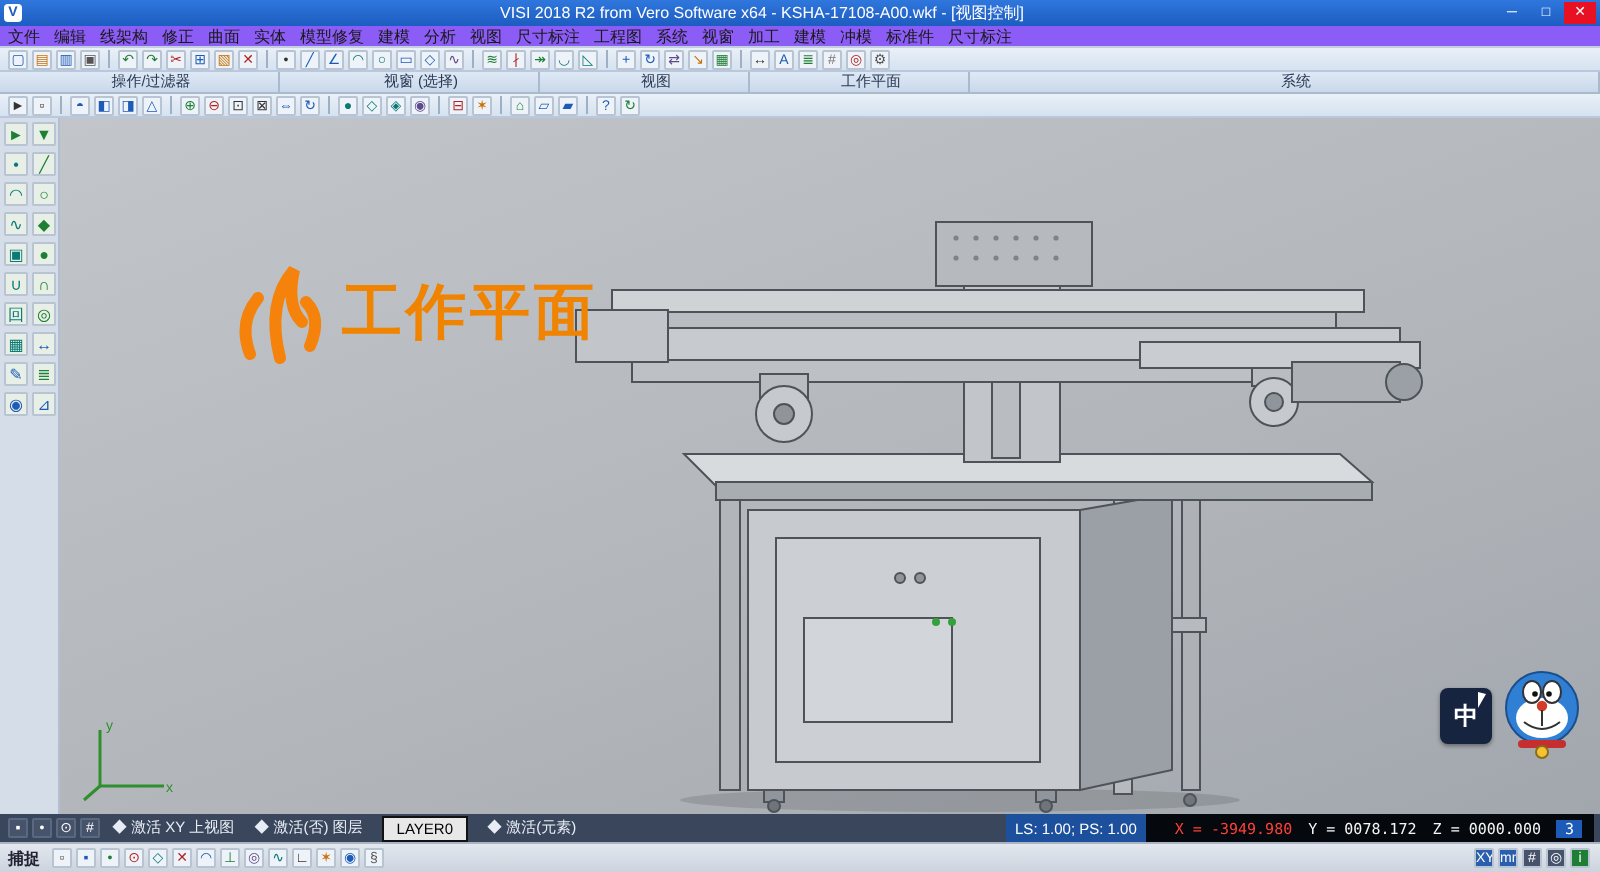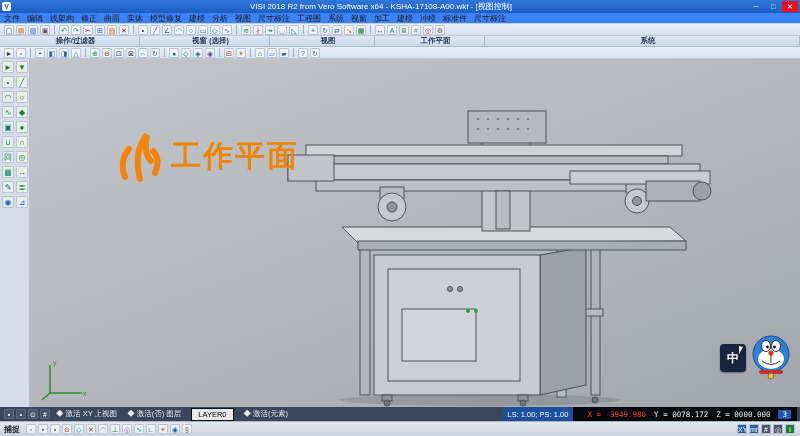--- a/index.html
+++ b/index.html
@@ -10,34 +10,34 @@
   
   .titlebar { height:13px; background:linear-gradient(#2f77dd,#1d5cc0); color:#fff;
     display:flex; align-items:center; padding:0 2px; flex:0 0 auto; }
   .app-icon { width:9px; height:9px; background:#fff; color:#1d5cc0; font-size:7px; line-height:9px;
     text-align:center; font-weight:bold; border-radius:2px; margin-right:4px; }
   .title-text { flex:1; text-align:center; font-size:8px; white-space:nowrap; overflow:hidden; }
   .win-btn { width:16px; height:11px; text-align:center; line-height:11px; font-size:7px; color:#fff; margin-left:1px; }
   .win-btn.close { background:#e81123; }
 
   
-  .menubar { height:11px; background:#3b82f6; border-bottom:1px solid #c3cede;
+  .menubar { height:11px; background:#8b5cf6; border-bottom:1px solid #c3cede;
     display:flex; align-items:center; padding:0 4px; flex:0 0 auto; }
   .menu-item { margin-right:7px; white-space:nowrap; font-size:8px; color:#1a1a1a; }
 
   
   .toolrow { height:12px; background:linear-gradient(#e9f0f8,#d6e2f0); border-bottom:1px solid #b9c8dc;
     display:flex; align-items:center; padding:0 3px; flex:0 0 auto; overflow:hidden; }
   .ticon { width:10px; height:10px; font-size:7px; line-height:9px; text-align:center;
     display:inline-block; margin:0 1px; background:#eef3f9; border:1px solid #b9c4d2;
     border-radius:1px; overflow:hidden; flex:0 0 auto; }
   .tsep { width:1px; height:9px; background:#9fb0c4; margin:0 3px; flex:0 0 auto; }
   .grouprow { height:11px; background:#c8d6e8; display:flex; align-items:stretch; flex:0 0 auto;
     border-bottom:1px solid #a9bacf; }
-  .group-cell { display:flex; align-items:center; justify-content:center; font-size:7.5px; font-weight:bold;
+  .group-cell { display:flex; align-items:center; justify-content:center; font-size:7.5px; font-weight:normal;
     color:#2b3a55; background:linear-gradient(#dfe9f5,#c9d8ea); border-right:1px solid #a9bacf;
     white-space:nowrap; overflow:hidden;padding-left:12px; }
 
   
   .main { flex:1; display:flex; min-height:0; }
   .sidebar { width:30px; background:#d4dde8; border-right:1px solid #b2bfd0; padding:2px 1px;
     display:grid; grid-template-columns:repeat(2,13px); grid-auto-rows:14px; justify-content:center; align-content:start; gap:1px; }
   .sidebar .ticon { width:12px; height:12px; line-height:11px; font-size:8px; background:#e7efe7; }
 
   .viewport { position:relative; flex:1; background:linear-gradient(160deg,#c2c6ca 0%,#b3b7bc 55%,#a2a7ad 100%); overflow:hidden; }

